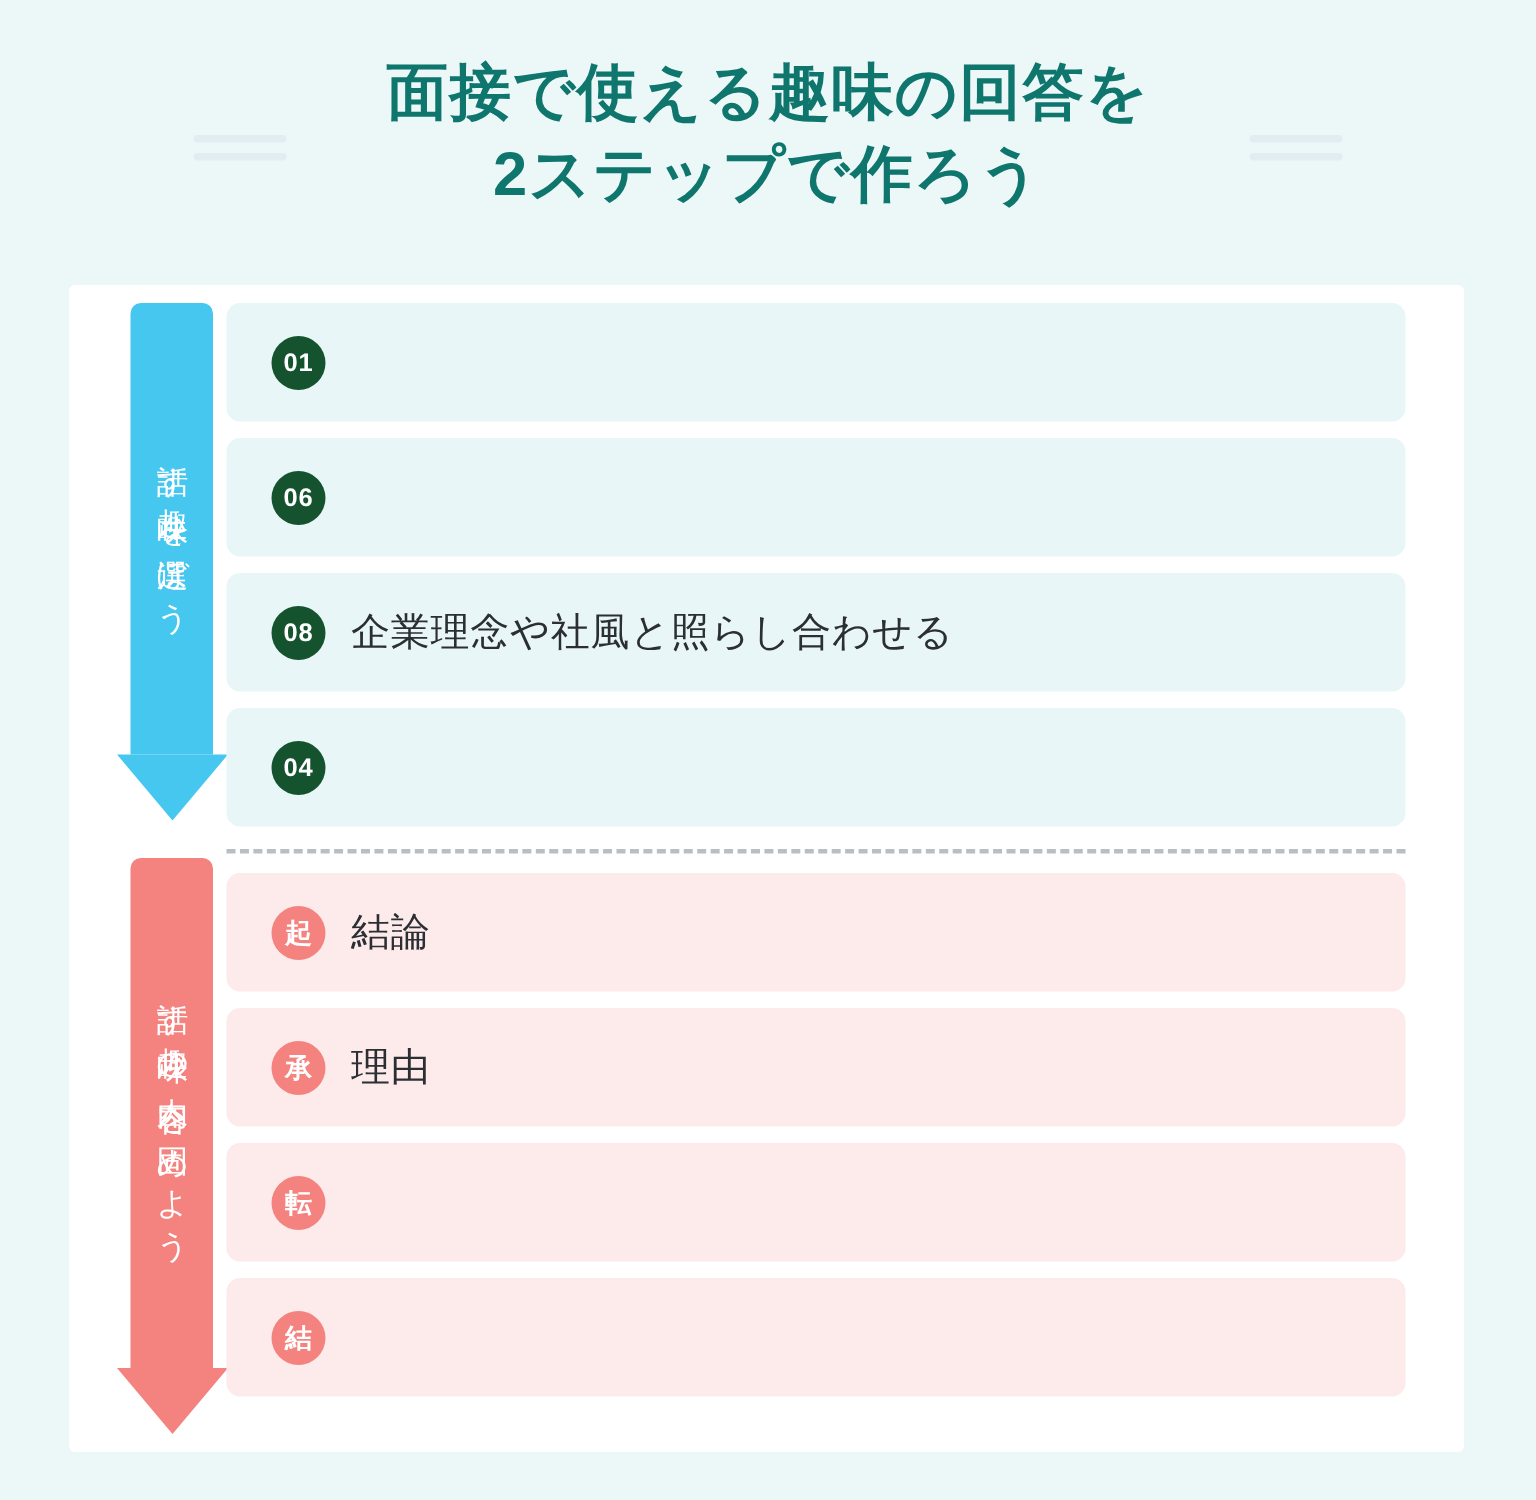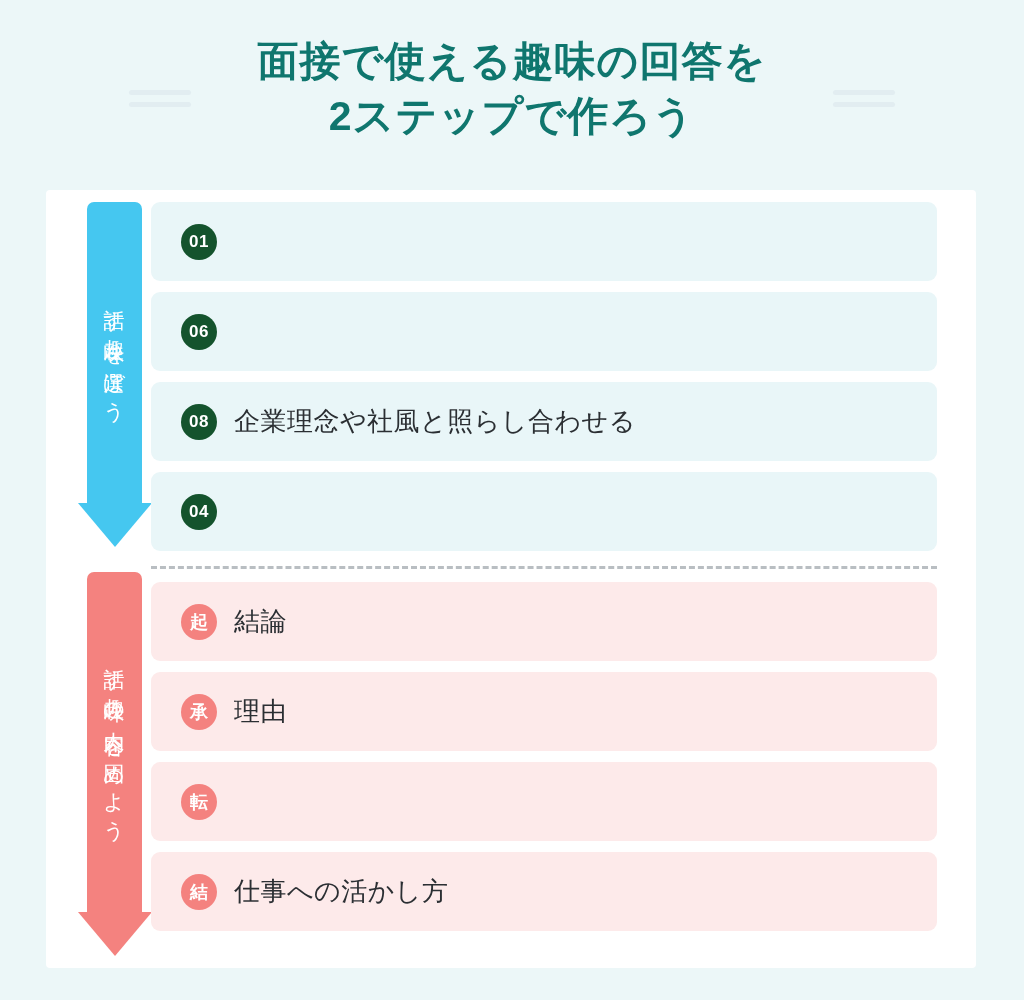--- a/index.html
+++ b/index.html
@@ -205,17 +205,16 @@
     </div>
     <div class="row pink">
       <div class="badge pink">承</div>
       <div class="row-text">理由</div>
     </div>
     <div class="row pink">
       <div class="badge pink">転</div>
     </div>
     <div class="row pink">
       <div class="badge pink">結</div>
-      <div class="row-text">仕事への活かし方</div>
     </div>
   </div>
 
 </div>
 
 </body></html>

